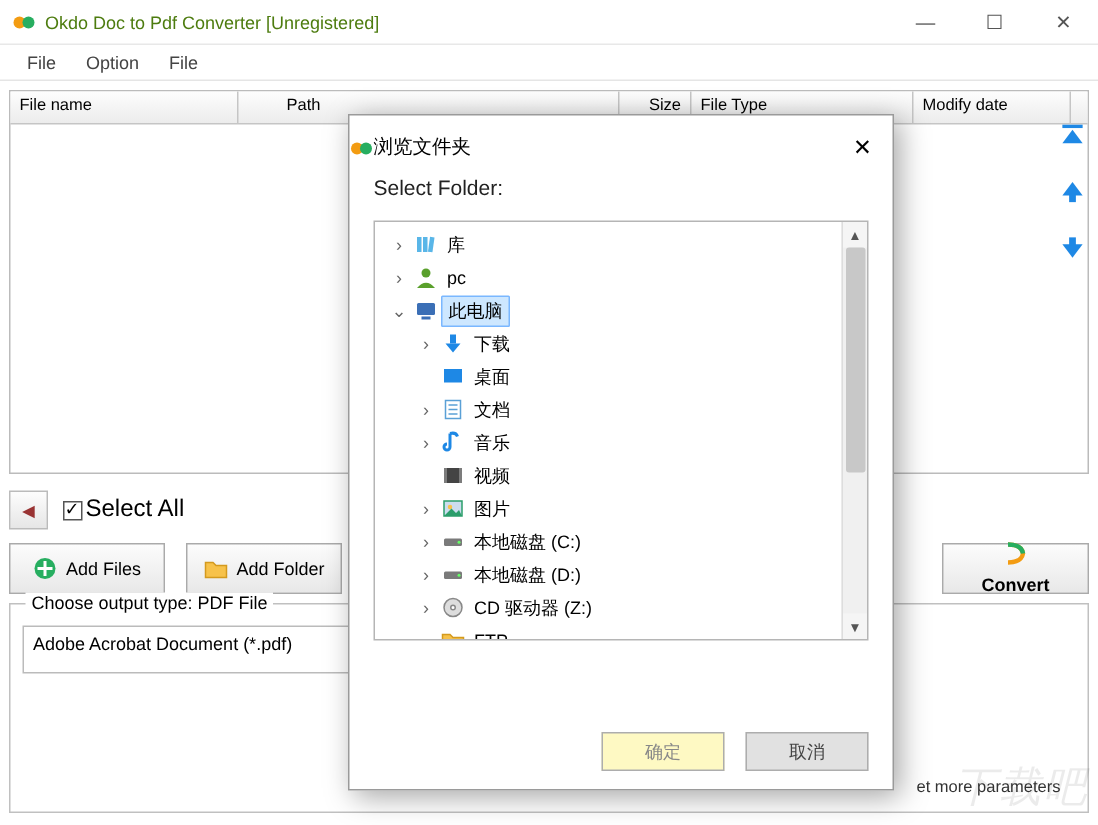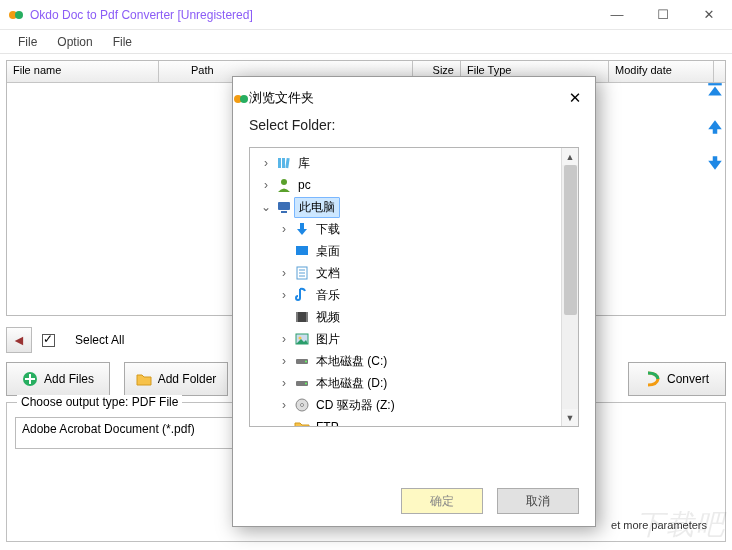--- a/index.html
+++ b/index.html
@@ -1,48 +1,48 @@
 <!DOCTYPE html>
 <html><head>
 <meta charset="utf-8">
 <style>
 * { box-sizing: border-box; margin: 0; padding: 0; font-family: "Microsoft YaHei", Tahoma, sans-serif; }
 body { background: #fff; width: 732px; height: 550px; overflow: hidden; position: relative; }
 
 
 .titlebar { height: 30px; display: flex; align-items: center; border-bottom: 1px solid #e8e8e8; padding-left: 8px; }
 .titlebar .icon-logo { width: 16px; height: 16px; margin-right: 6px; }
-.titlebar .title { font-size: 12px; color: #8b5cf6; flex: 1; }
+.titlebar .title { font-size: 12px; color: #4d7c0f; flex: 1; }
 .titlebar .winbtn { width: 46px; height: 100%; display: flex; align-items: center; justify-content: center; font-size: 13px; color: #555; cursor: default; }
 
 
 .menubar { height: 24px; display: flex; align-items: center; padding-left: 8px; border-bottom: 1px solid #e5e5e5; font-size: 12px; }
 .menubar .menu { padding: 0 10px; color: #444; }
 
 
 .table-wrap { margin: 6px; border: 1px solid #bbb; height: 256px; position: relative; background: #fff; }
 .table-head { height: 22px; display: flex; background: linear-gradient(#fdfdfd,#ececec); border-bottom: 1px solid #c5c5c5; font-size: 11px; }
 .table-head .th { border-right: 1px solid #c5c5c5; padding: 3px 6px; white-space: nowrap; overflow: hidden; }
 .col-file { width: 152px; } .col-path { width: 228px; margin-left: 26px; } .col-size { width: 48px; text-align: right; }
 .col-type { width: 148px; } .col-date { width: 105px; }
 
 
 .side-arrows { position: absolute; right: 8px; top: 82px; display: flex; flex-direction: column; gap: 14px; align-items: center; }
 .side-arrows svg { width: 18px; height: 18px; }
 
 
 .toolbar-row { margin: 0 6px; display: flex; align-items: center; gap: 10px; height: 36px; }
 .pager-btn { width: 26px; height: 26px; border: 1px solid #bbb; background: linear-gradient(#fdfdfd,#e6e6e6); display: flex; align-items: center; justify-content: center; font-size: 14px; color: #933; }
-.checkbox-wrap { display: flex; align-items: center; gap: 20px; font-size: 12px; }
+.checkbox-wrap { display: flex; align-items: center; gap: 2px; font-size: 16px; }
 .selectall-box { width: 13px; height: 13px; border: 1px solid #555; position: relative; background: #fff; }
 .selectall-box::after { content:"✓"; position:absolute; top:-3px; left:0; font-size:12px; color:#000; }
 
 .btn-row { margin: 4px 6px 6px; display: flex; gap: 14px; align-items: center; }
 .btn { height: 34px; min-width: 104px; border: 1px solid #aaa; background: linear-gradient(#fcfcfc,#e8e8e8); display: flex; align-items: center; justify-content: center; gap: 6px; font-size: 12px; padding: 0 10px; }
-.btn.convert { min-width: 98px; margin-left: auto; font-weight: normal; }
+.btn.convert { min-width: 98px; margin-left: auto; font-weight: bold; flex-direction: column; }
 
 
 .fs { margin: 6px; border: 1px solid #c0c0c0; padding: 8px; position: relative; height: 140px; }
 .fs-legend { position: absolute; top: -8px; left: 10px; background: #fff; padding: 0 4px; font-size: 12px; }
 .out-select { margin-top: 6px; width: 360px; height: 32px; border: 1px solid #bbb; padding: 4px 6px; font-size: 12px; background: #fff; position: relative; }
 .out-select::after { content: "▾"; position: absolute; right: 8px; top: 7px; color: #555; }
 .small-btn { width: 64px; height: 28px; border: 1px solid #aaa; background: linear-gradient(#fcfcfc,#e8e8e8); font-size: 12px; position: absolute; right: 12px; top: 24px; display:flex; align-items:center; justify-content:center; }
 .more-params { position:absolute; right: 18px; bottom: 10px; font-size: 11px; color: #333; }
 
 

